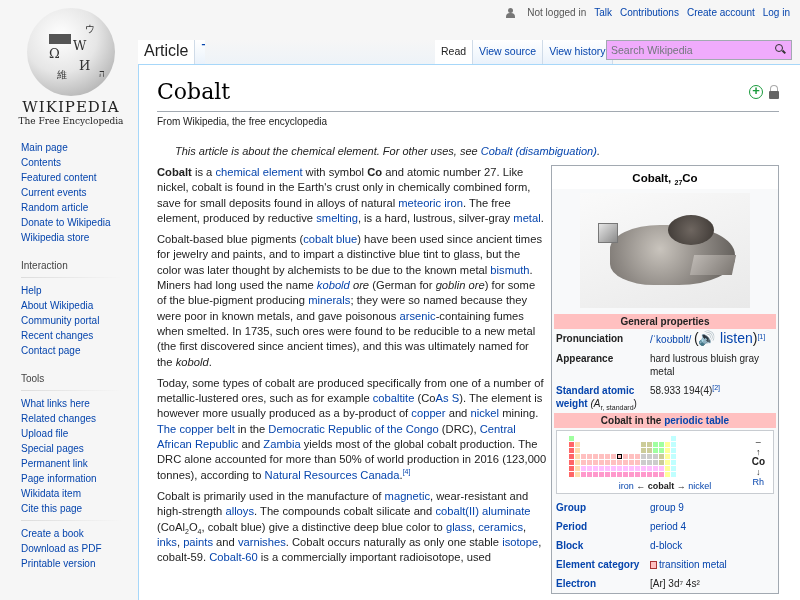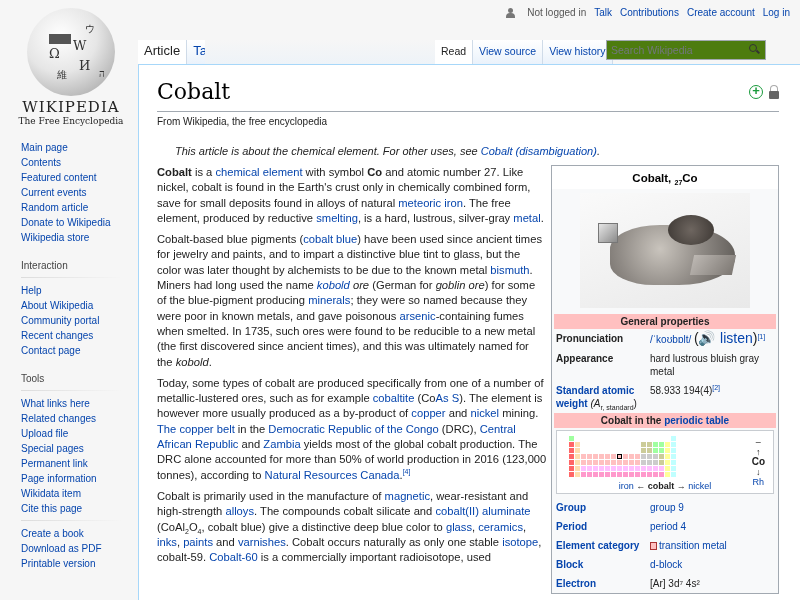--- a/index.html
+++ b/index.html
@@ -25,26 +25,26 @@
   .portal-rule { margin: 4px 16px 5px 21px; height: 1px; background: linear-gradient(to right, #dcdcdc, #f6f6f6); }
 
   
   .personal { position: absolute; right: 10px; top: 7px; font-size: 10px; display: flex; gap: 8px; align-items: center; }
   .personal .user { color: #555; display: flex; align-items: flex-end; gap: 12px; }
   .user-icon { width: 9px; height: 10px; position: relative; display: inline-block; }
   .user-icon::before { content: ""; position: absolute; left: 2px; top: 0; width: 5px; height: 5px; border-radius: 50%; background: #777; }
   .user-icon::after { content: ""; position: absolute; left: 0; top: 5px; width: 9px; height: 5px; border-radius: 4px 4px 0 0; background: #777; }
 
   
-  .tabs-left { position: absolute; left: 138px; top: 40px; height: 24px; display: flex; font-size: 13px; }
+  .tabs-left { position: absolute; left: 138px; top: 40px; height: 24px; display: flex; font-size: 16px; }
   .tab { padding: 0 6px; height: 24px; line-height: 22px; background: linear-gradient(#fff 0%, #eaf2fb 100%); border-right: 1px solid #cfdbe8; }
   .tab.selected { background: #fff; color: #222; }
   .tab-spacer { position: absolute; left: 205px; top: 40px; width: 230px; height: 24px; background: linear-gradient(#f6f6f6, #eef3f8); }
   .tabs-right { position: absolute; left: 435px; top: 40px; height: 24px; display: flex; font-size: 10.5px; }
-  .search { position: absolute; left: 606px; top: 40px; width: 160px; height: 20px; border: 1px solid #a2a9b1; background: #4d7c0f; font-size: 10.5px; }
+  .search { position: absolute; left: 606px; top: 40px; width: 186px; height: 20px; border: 1px solid #a2a9b1; background: #f0abfc; font-size: 10.5px; }
   .search input { border: none; outline: none; width: 160px; height: 18px; padding-left: 4px; font-family: "Liberation Sans", sans-serif; font-size: 10.5px; color: #222; background: transparent; }
   .search input::placeholder { color: #72777d; }
   .search-icon { position: absolute; right: 6px; top: 3px; width: 10px; height: 10px; }
   .search-icon::before { content: ""; position: absolute; left: 0; top: 0; width: 6px; height: 6px; border: 1.6px solid #333; border-radius: 50%; }
   .search-icon::after { content: ""; position: absolute; left: 7px; top: 7px; width: 4px; height: 1.6px; background: #333; transform: rotate(45deg); }
 
   
   .content { position: absolute; left: 138px; top: 64px; width: 662px; height: 536px; background: #fff; border: 1px solid #a7d7f9; border-right: none; border-bottom: none; }
   .title { position: absolute; left: 18px; top: 14px; font-family: "DejaVu Serif", serif; font-size: 22px; color: #000; font-weight: normal; }
   .title-rule { position: absolute; left: 18px; top: 46px; width: 622px; height: 1px; background: #a2a9b1; }
@@ -361,25 +361,25 @@
 
     <div class="ib-row">
       <div class="ib-label link">Group</div>
       <div class="ib-value"><a>group 9</a></div>
     </div>
     <div class="ib-row">
       <div class="ib-label link">Period</div>
       <div class="ib-value"><a>period 4</a></div>
     </div>
     <div class="ib-row">
+      <div class="ib-label link">Block</div>
+      <div class="ib-value"><a>d-block</a></div>
+    </div>
+    <div class="ib-row">
       <div class="ib-label link">Element category</div>
       <div class="ib-value"><span class="swatch"></span><a>transition metal</a></div>
     </div>
     <div class="ib-row">
-      <div class="ib-label link">Block</div>
-      <div class="ib-value"><a>d-block</a></div>
-    </div>
-    <div class="ib-row">
       <div class="ib-label link">Electron</div>
       <div class="ib-value">[Ar] 3d⁷ 4s²</div>
     </div>
   </div>
 </div>
 
 </body></html>

